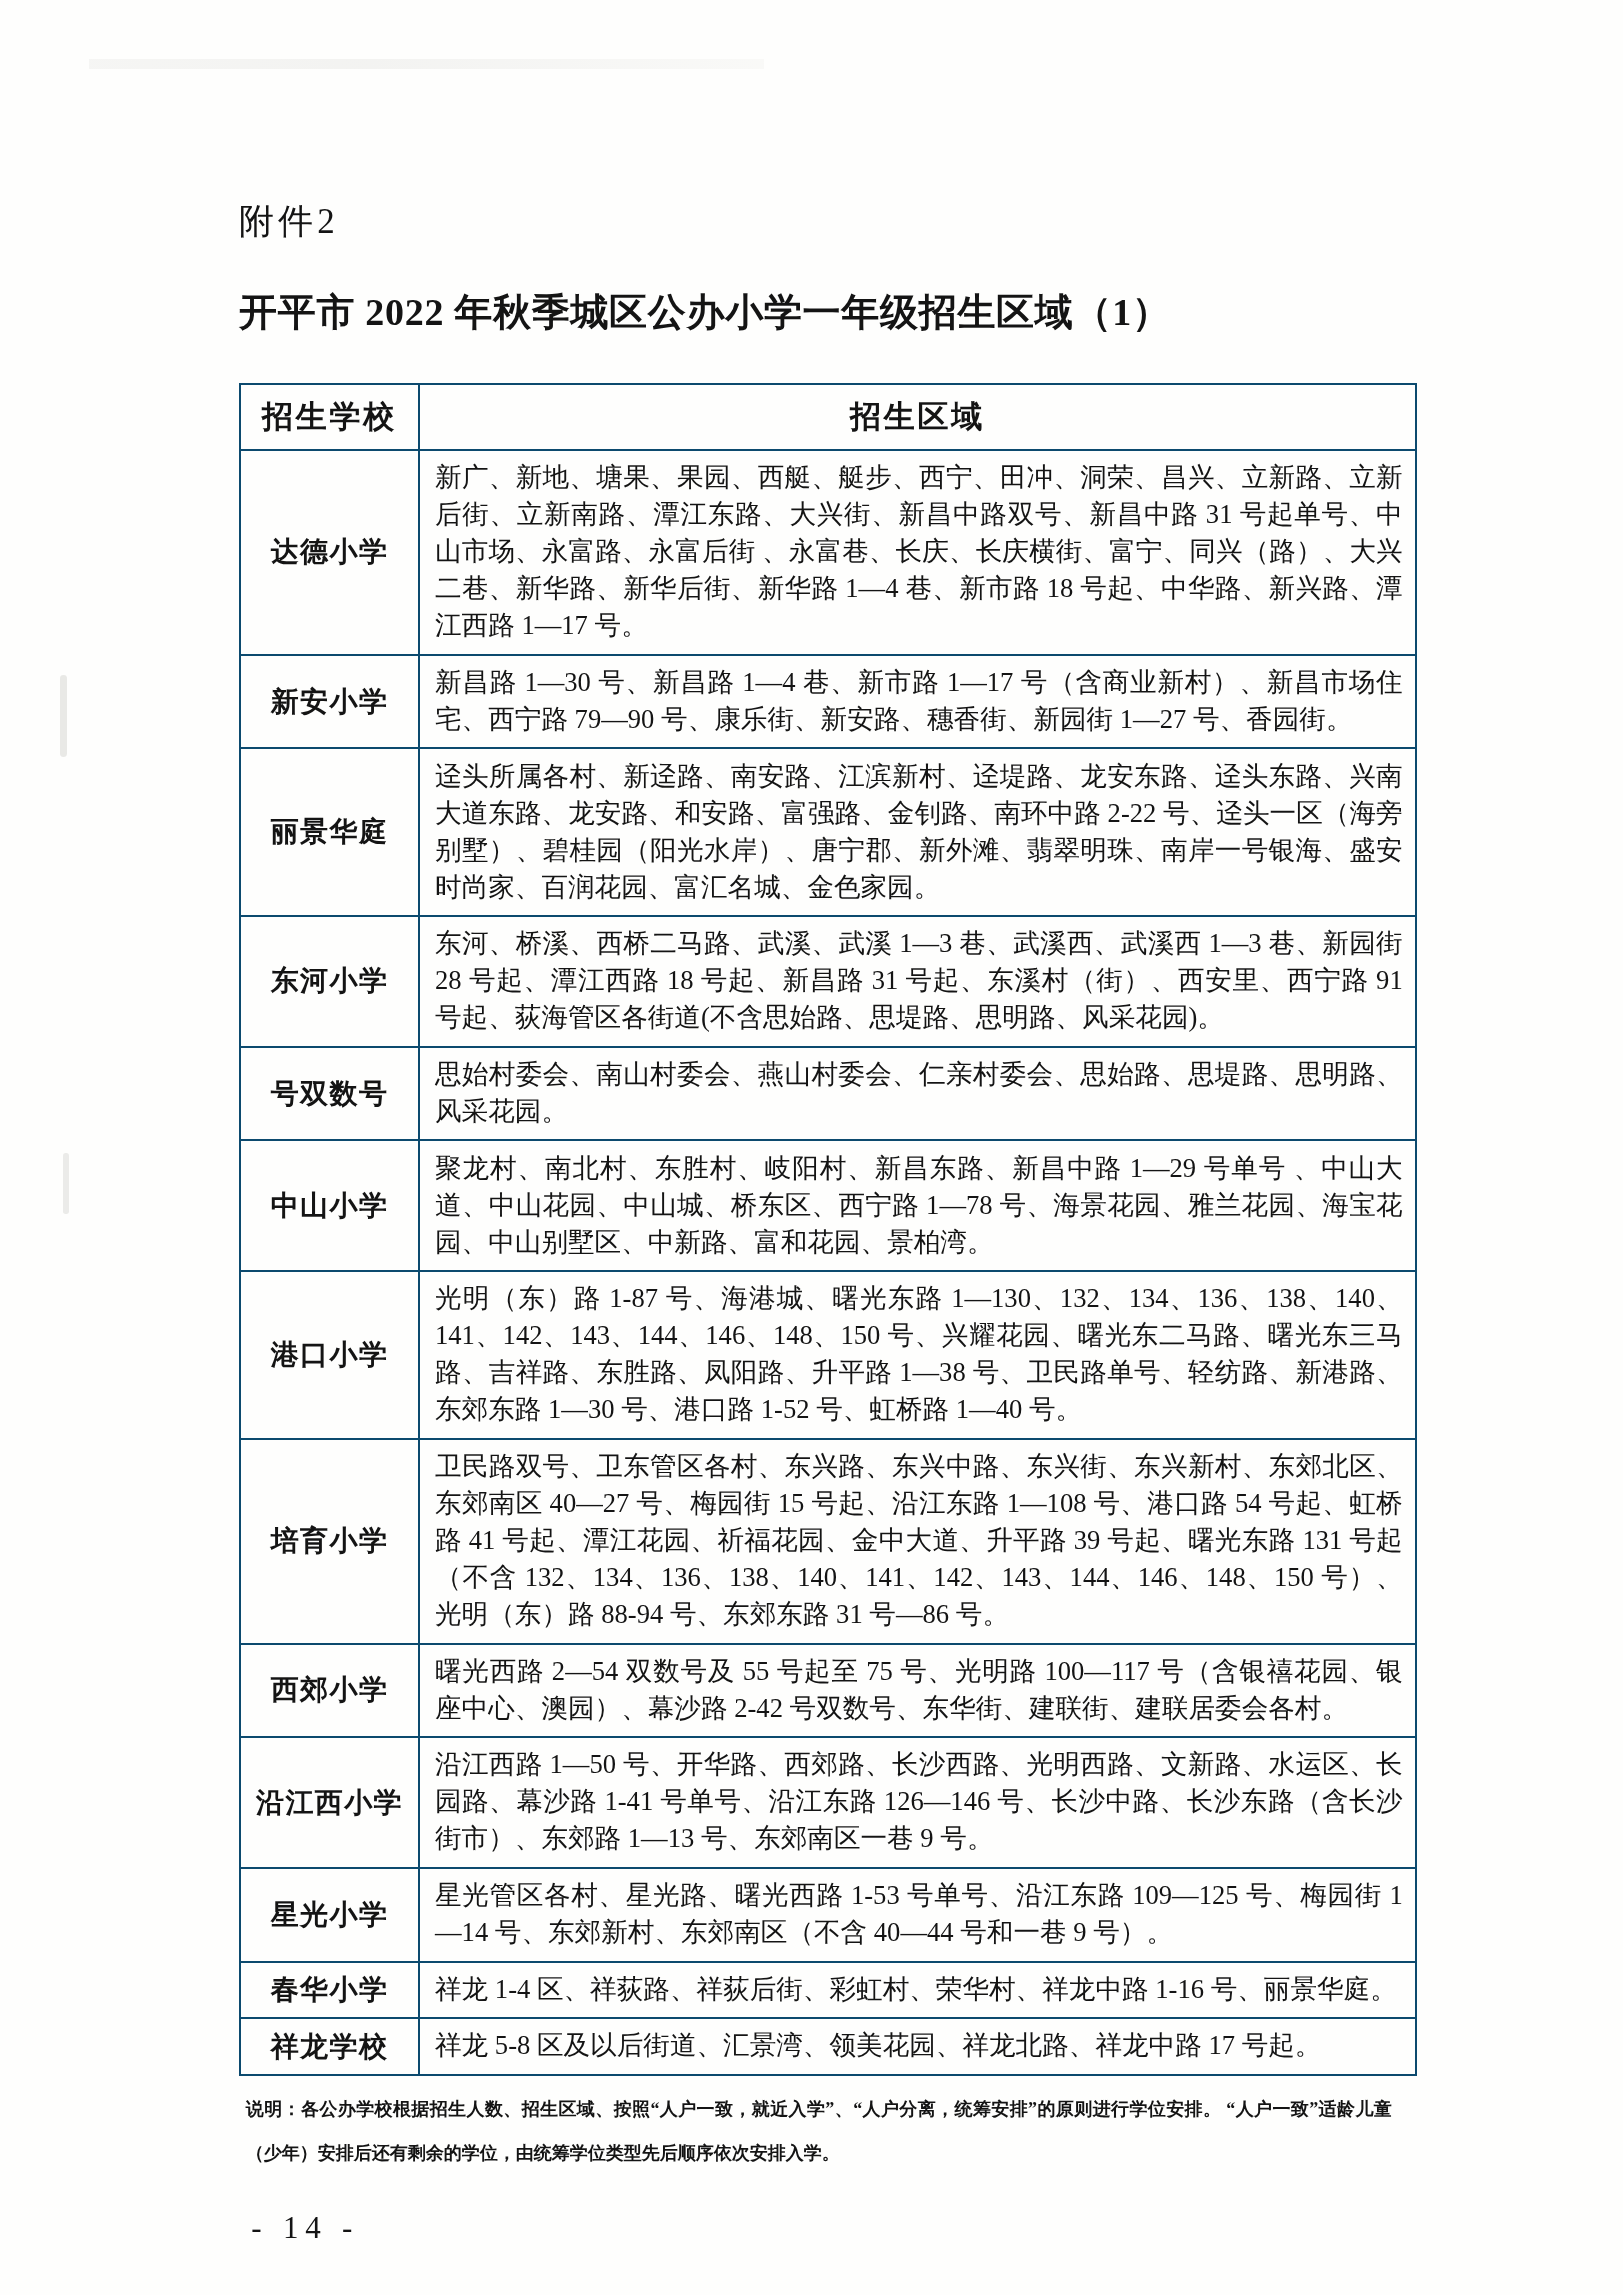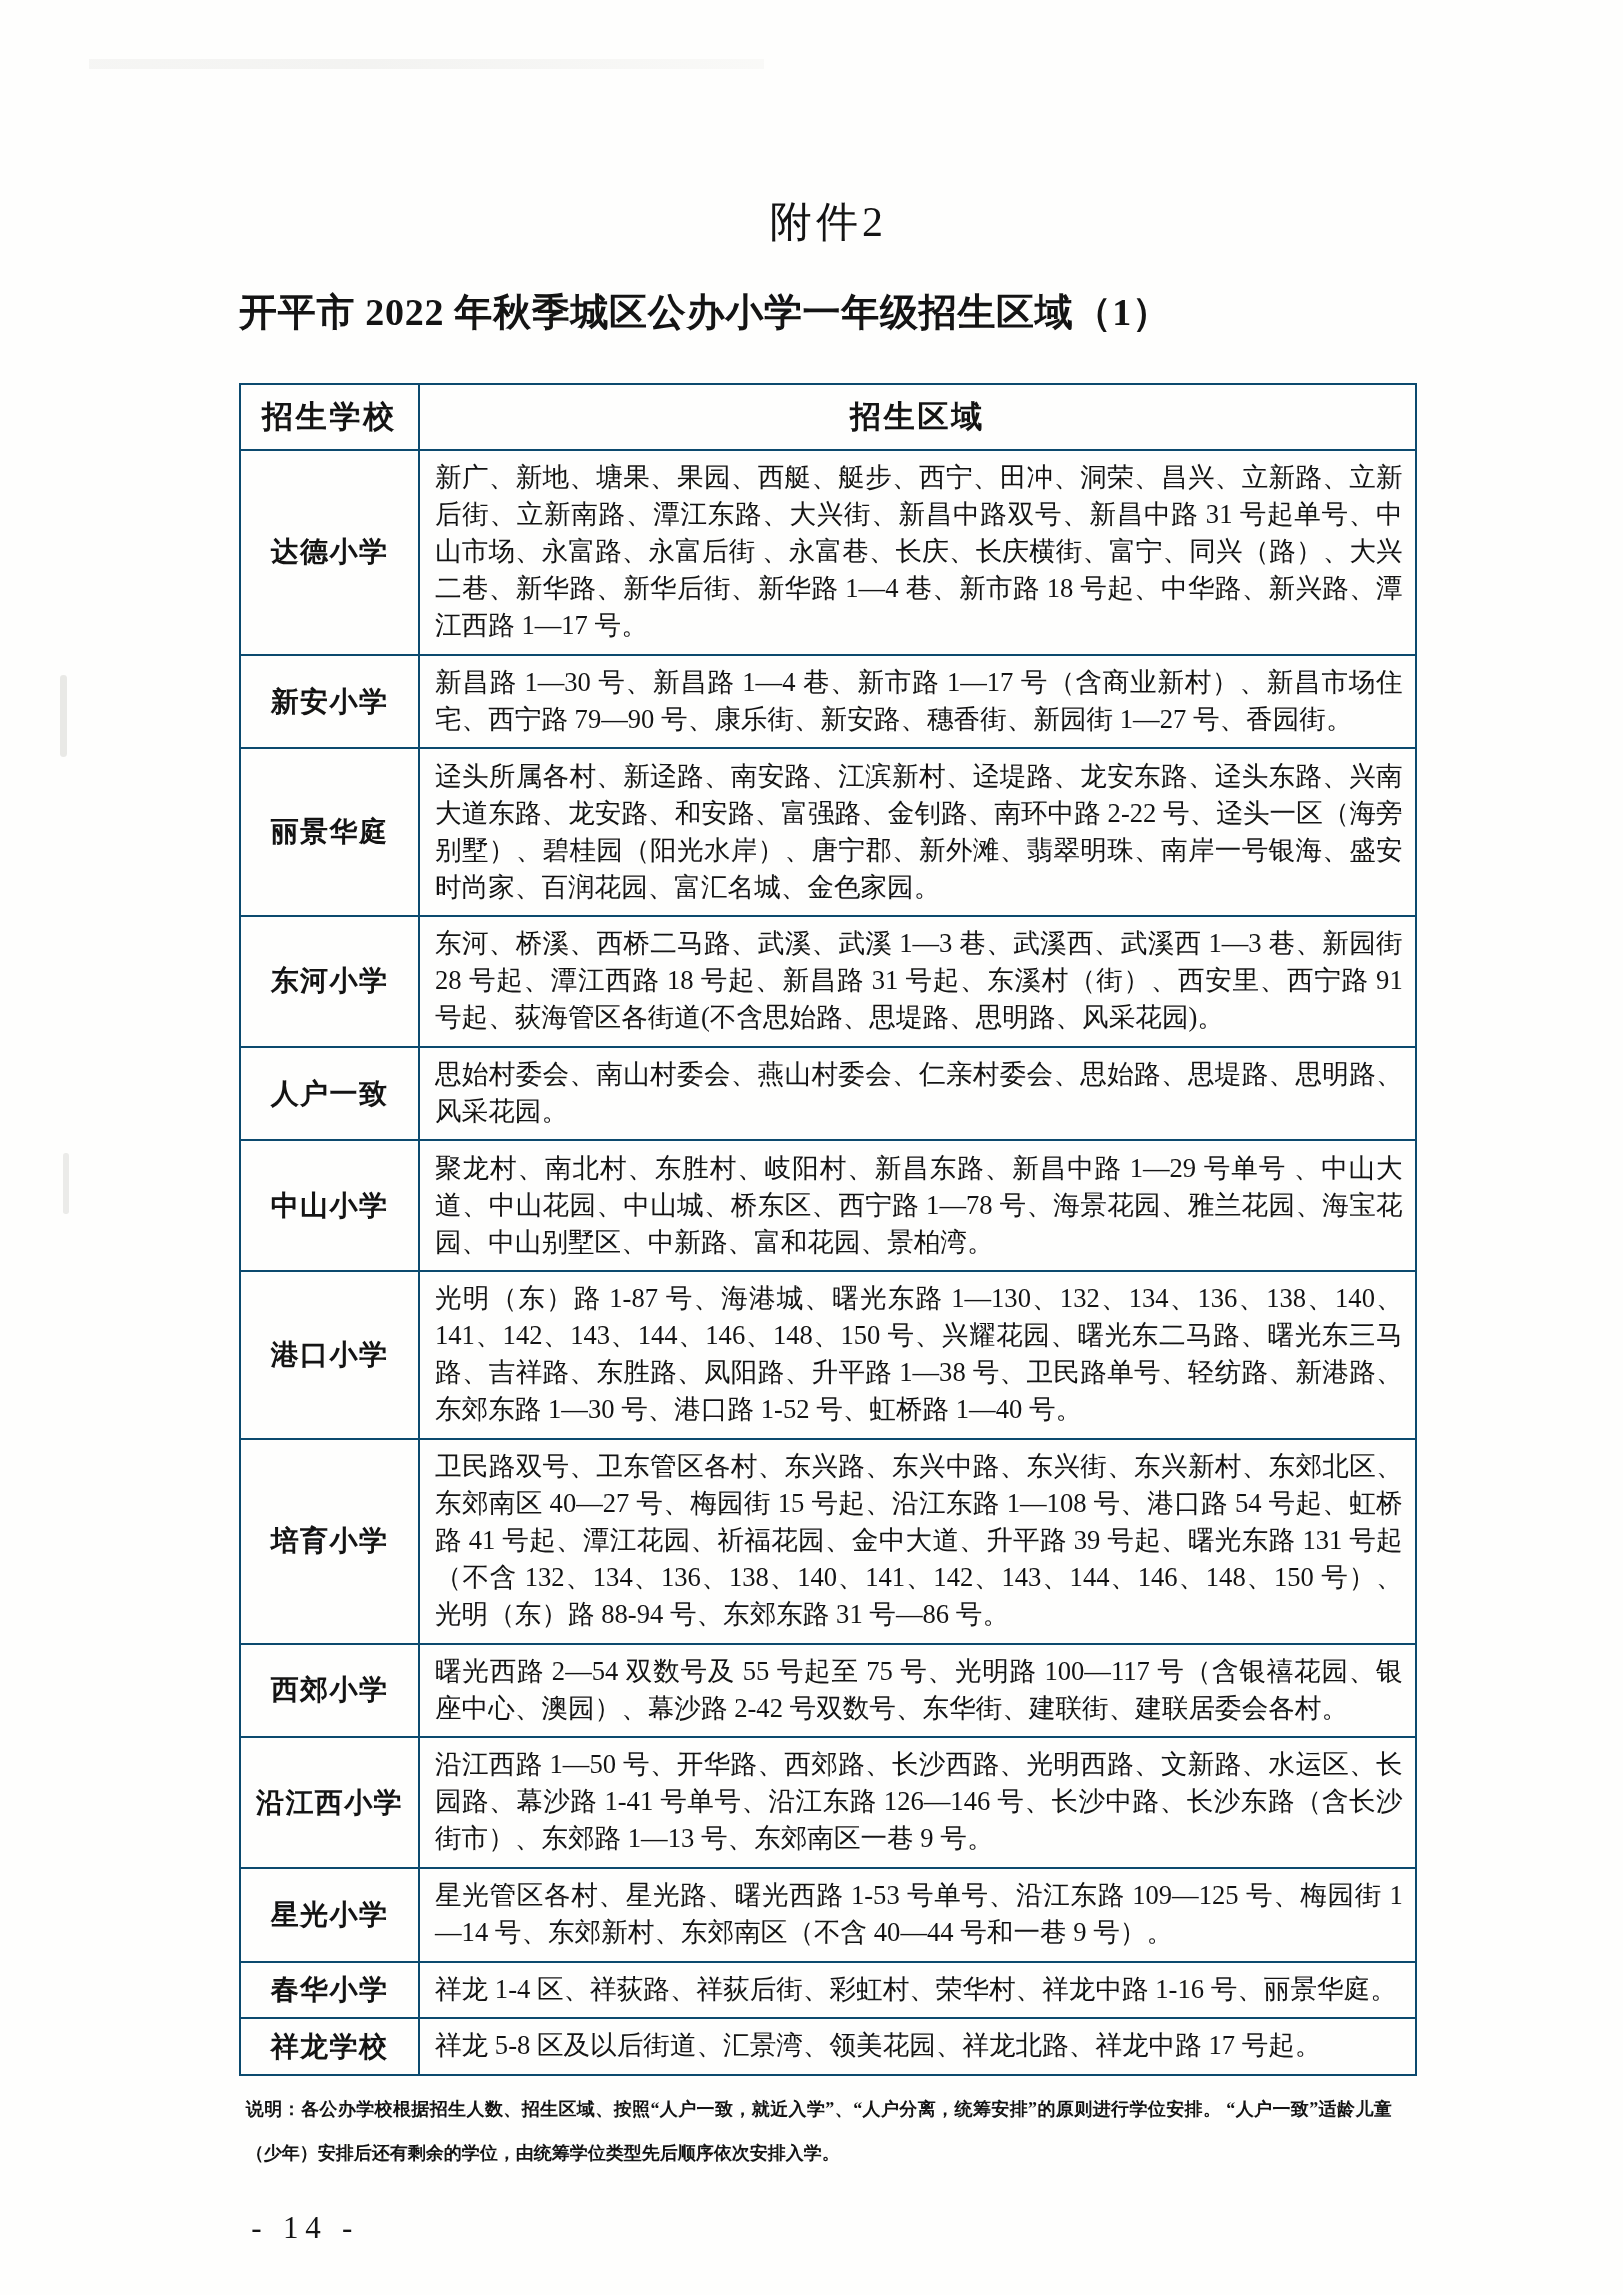--- a/index.html
+++ b/index.html
@@ -30,24 +30,23 @@
     position: absolute; left: 60px; top: 675px;
     width: 6.8px; height: 82px;
     background: #e3e3e0; opacity: .8; border-radius: 3.4px;
   }
   .smudge-2 {
     position: absolute; left: 63px; top: 1153px;
     width: 5.5px; height: 61px;
     background: #e6e6e3; opacity: .8; border-radius: 2.7px;
   }
   .attachment-label {
-    font-size: 42px;
+    font-size: 35px;
     line-height: 42px;
     letter-spacing: 4.1px;
-    text-align: center;
   }
   .doc-title {
     margin: 45px 0 0 0;
     width: 1178px;
     font-size: 38px;
     line-height: 49px;
     font-weight: bold;
     letter-spacing: 0.7px;
     white-space: nowrap;
   }
@@ -133,21 +132,21 @@
       </tr>
       <tr>
         <td class="school-cell">丽景华庭</td>
         <td class="area-cell">迳头所属各村、新迳路、南安路、江滨新村、迳堤路、龙安东路、迳头东路、兴南大道东路、龙安路、和安路、富强路、金钊路、南环中路 2-22 号、迳头一区（海旁别墅）、碧桂园（阳光水岸）、唐宁郡、新外滩、翡翠明珠、南岸一号银海、盛安时尚家、百润花园、富汇名城、金色家园。</td>
       </tr>
       <tr>
         <td class="school-cell">东河小学</td>
         <td class="area-cell">东河、桥溪、西桥二马路、武溪、武溪 1—3 巷、武溪西、武溪西 1—3 巷、新园街 28 号起、潭江西路 18 号起、新昌路 31 号起、东溪村（街）、西安里、西宁路 91 号起、荻海管区各街道(不含思始路、思堤路、思明路、风采花园)。</td>
       </tr>
       <tr>
-        <td class="school-cell">人户一致</td>
+        <td class="school-cell">号双数号</td>
         <td class="area-cell">思始村委会、南山村委会、燕山村委会、仁亲村委会、思始路、思堤路、思明路、风采花园。</td>
       </tr>
       <tr>
         <td class="school-cell">中山小学</td>
         <td class="area-cell">聚龙村、南北村、东胜村、岐阳村、新昌东路、新昌中路 1—29 号单号 、中山大道、中山花园、中山城、桥东区、西宁路 1—78 号、海景花园、雅兰花园、海宝花园、中山别墅区、中新路、富和花园、景柏湾。</td>
       </tr>
       <tr>
         <td class="school-cell">港口小学</td>
         <td class="area-cell">光明（东）路 1-87 号、海港城、曙光东路 1—130、132、134、136、138、140、141、142、143、144、146、148、150 号、兴耀花园、曙光东二马路、曙光东三马路、吉祥路、东胜路、凤阳路、升平路 1—38 号、卫民路单号、轻纺路、新港路、东郊东路 1—30 号、港口路 1-52 号、虹桥路 1—40 号。</td>
       </tr>

